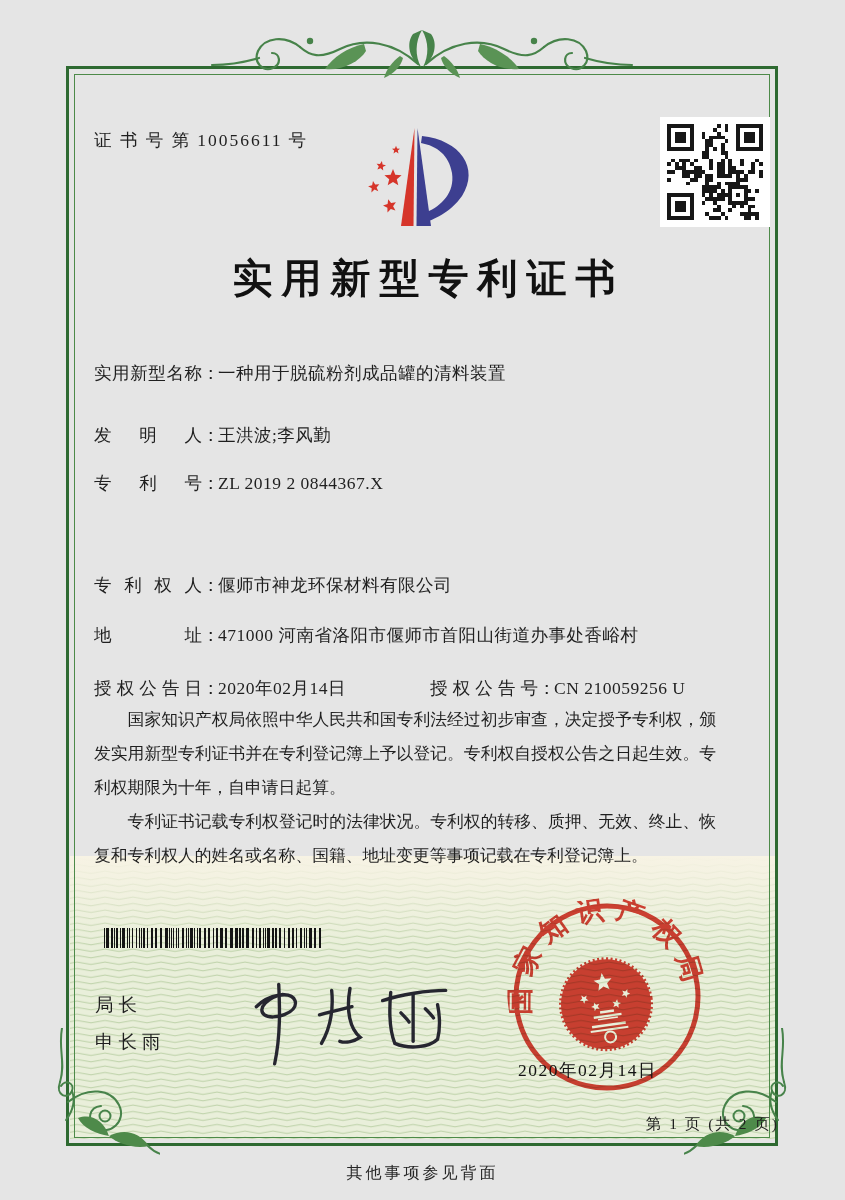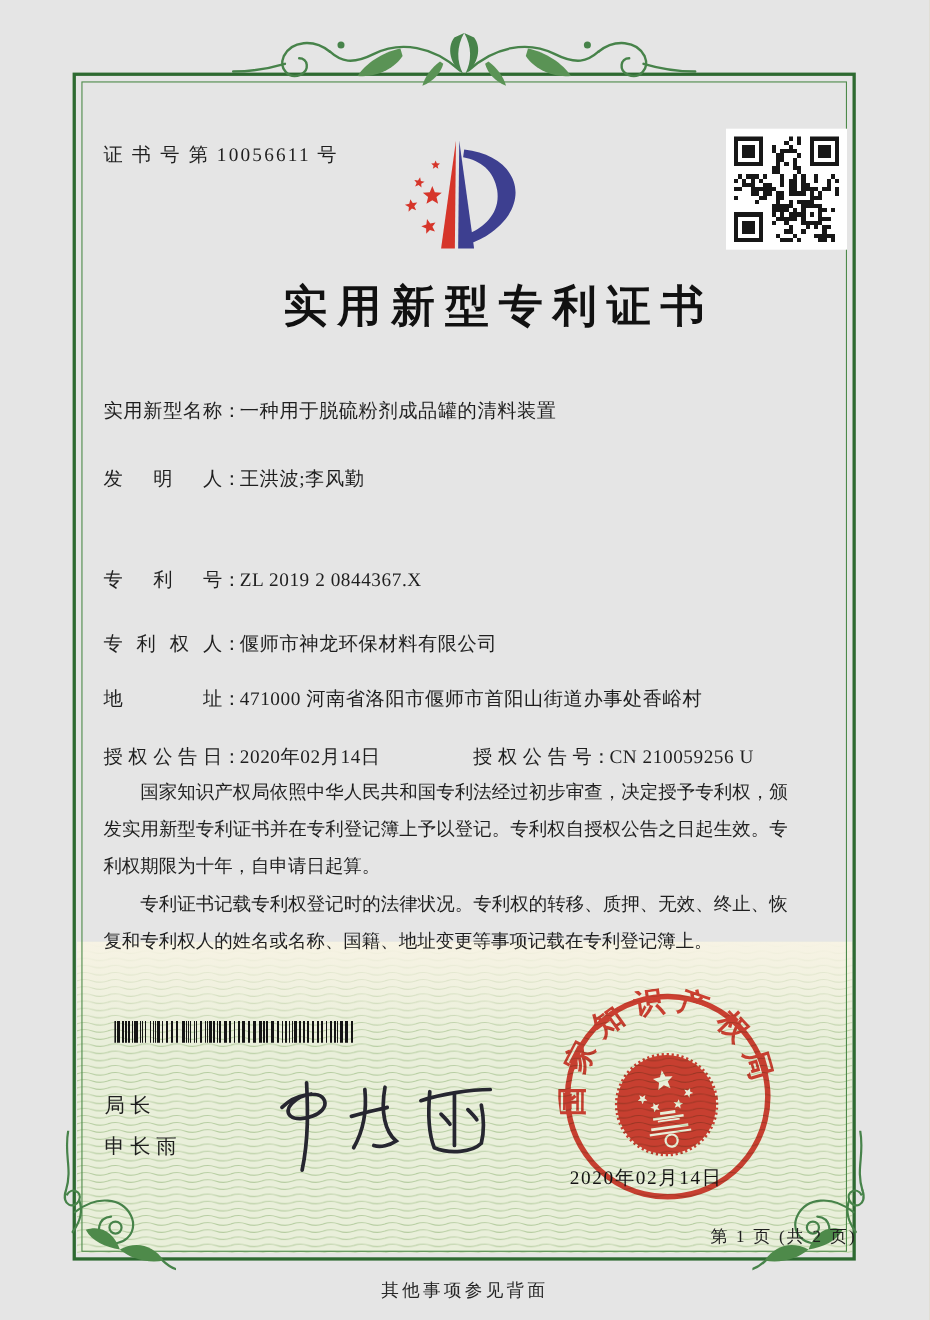--- a/index.html
+++ b/index.html
@@ -17,24 +17,24 @@
   .corner{position:absolute;width:112px;height:136px;}
   .corner-left{left:48px;top:1028px;}
   .corner-right{left:684px;top:1028px;transform:scaleX(-1);}
   
   .cert-no{position:absolute;left:94px;top:128px;font-size:17.5px;letter-spacing:2px;}
   .cert-no span{margin-right:6px;}
   .logo{position:absolute;left:338px;top:116px;width:175px;height:122px;}
   .qr-box{position:absolute;left:660px;top:117px;width:110px;height:110px;background:#ffffff;}
   .qr-box svg{position:absolute;left:7px;top:7px;}
   .title{position:absolute;left:69px;top:251px;width:710px;text-align:center;
-    font-size:40px;font-weight:700;letter-spacing:9px;text-indent:9px;color:#111;padding-left:25px;}
+    font-size:40px;font-weight:700;letter-spacing:9px;text-indent:9px;color:#111;}
   
   .row{position:absolute;left:94px;width:644px;font-size:17.5px;white-space:nowrap;}
-  .row1{top:361px;}.row2{top:423px;}.row3{top:471px;margin-top:44px;}.row4{top:521px;}
+  .row1{top:361px;}.row2{top:423px;}.row3{top:471px;}.row4{top:521px;}
   .row5{top:573px;}.row6{top:623px;}.row7{top:676px;}
   .lbl{display:inline-block;width:108px;text-align:justify;text-align-last:justify;-moz-text-align-last:justify;vertical-align:top;}
   .cln{display:inline-block;width:16px;}
   .val{letter-spacing:0.5px;}
   .grant-no-pair{position:absolute;left:336px;top:0;}
   
   .paras{position:absolute;left:94px;top:703px;width:622px;font-size:16.8px;line-height:2.02;text-align:justify;}
   .paras p{margin:0;text-indent:2em;}
   
   .director-title{position:absolute;left:95px;top:992px;font-size:18.5px;letter-spacing:5px;}

